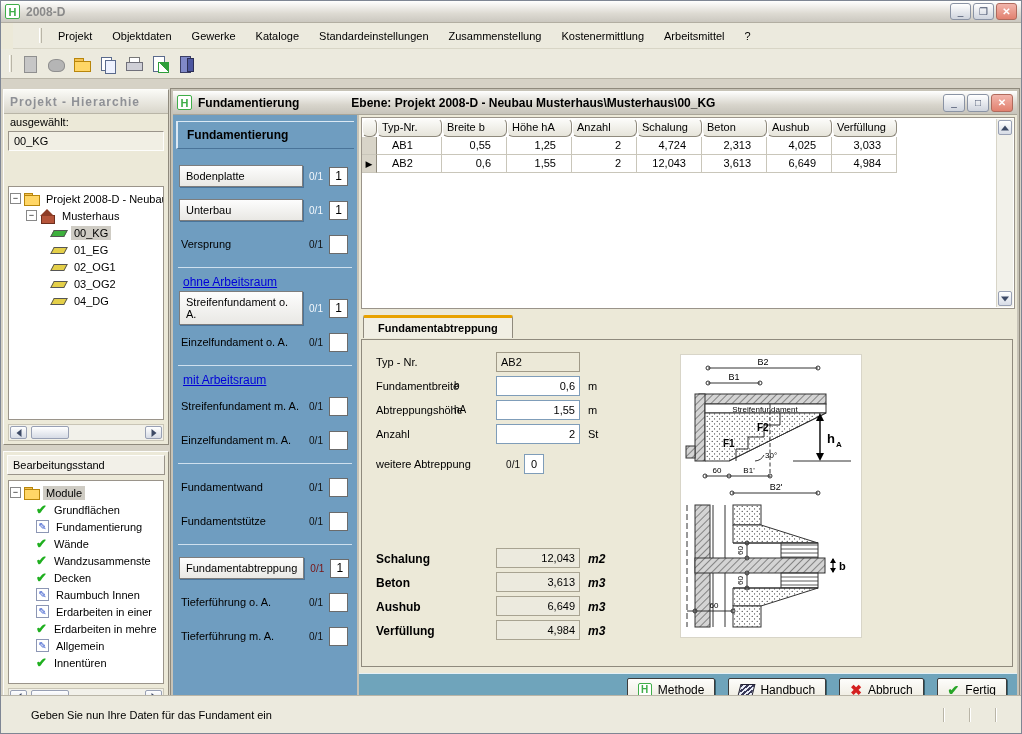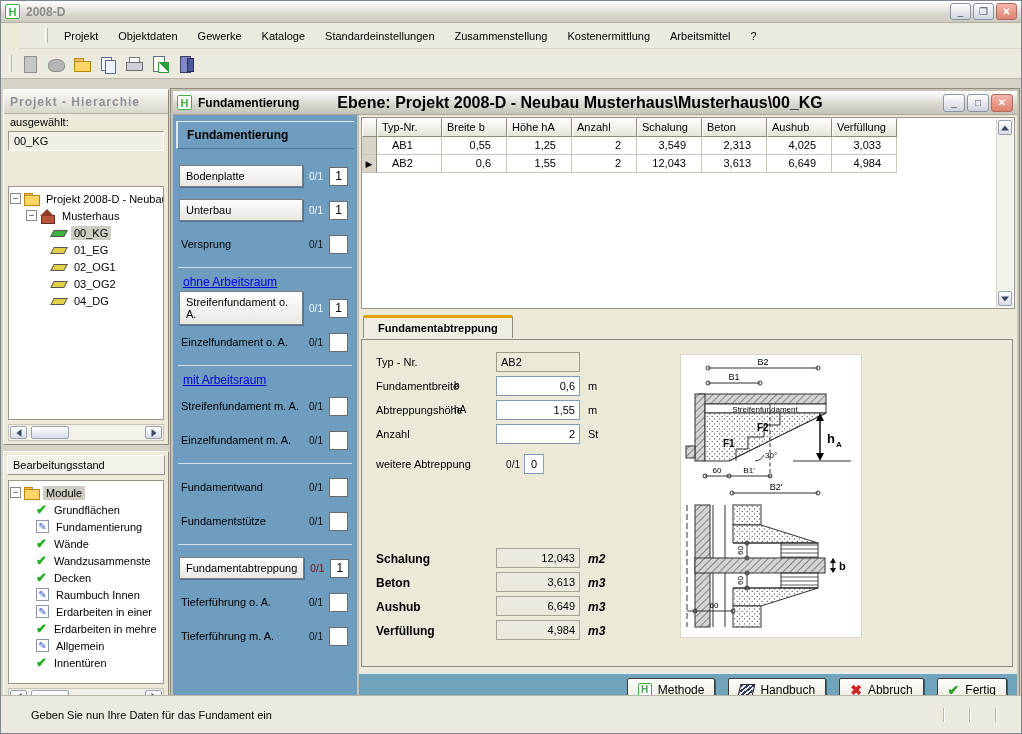--- a/index.html
+++ b/index.html
@@ -13,21 +13,21 @@
   .logo { width:15px; height:15px; background:#fff; border:1px solid #3fae49; border-radius:2px;
     color:#3fae49; font-weight:bold; font-size:11px; display:flex; align-items:center; justify-content:center; }
   .titlebar .title { margin-left:6px; font-weight:bold; font-size:12px; color:#8a8a8a; }
   .winbtns { margin-left:auto; display:flex; gap:2px; }
   .wbtn { width:21px; height:17px; border:1px solid #8a93a4; border-radius:3px;
     background:linear-gradient(#ffffff,#cfd4dd); font-size:10px; line-height:1; color:#45506b;
     display:flex; align-items:center; justify-content:center; }
   .wbtn.close { background:linear-gradient(#f2b5ab,#e2816f); color:#fff; font-weight:bold; border-color:#b06a5c; }
 
   
-  .menubar { position:absolute; left:18px; top:22px; right:0; height:26px; background:#eceade;
+  .menubar { position:absolute; left:12px; top:22px; right:0; height:26px; background:#eceade;
     border-bottom:1px solid #d8d5c6; display:flex; align-items:center; padding-left:24px; }
   .grip { width:3px; height:60%; border-left:1px solid #fff; border-right:1px solid #b9b5a7; margin:0 6px 0 2px; }
   .menu-item { padding:4px 10px; }
   .toolbar { position:absolute; left:0; top:48px; right:0; height:30px; background:#eceade;
     border-bottom:1px solid #b9b5a7; display:flex; align-items:center; padding-left:6px; }
   .tbtn { width:24px; height:24px; display:flex; align-items:center; justify-content:center; margin-right:2px; }
   .ic { position:relative; width:18px; height:18px; }
   .ic-doc-dis::before { content:""; position:absolute; left:3px; top:1px; width:11px; height:15px; background:#c6c6c6; border:1px solid #8f8f8f; }
   .ic-open-dis::before { content:""; position:absolute; left:1px; top:4px; width:15px; height:11px; background:#b5b5b5; border:1px solid #8f8f8f; border-radius:45% 45% 40% 40%; }
   .ic-folder::before { content:""; position:absolute; left:1px; top:3px; width:8px; height:4px; background:#f4c152; border:1px solid #b8860b; border-bottom:none; }
@@ -78,21 +78,21 @@
   .tri-d::after { border-left:4px solid transparent; border-right:4px solid transparent; border-top:5px solid #3d4a66; }
   .sthumb { width:38px; height:13px; background:linear-gradient(#fff,#d7dce6); border:1px solid #98a0b4; border-radius:2px; margin-right:auto; margin-left:4px; }
 
   
   .child { position:absolute; left:170px; top:10px; right:2px; bottom:2px; background:#ece9d8;
     border:2px solid #c7c3b7; outline:1px solid #8f8a7d; }
   .child-titlebar { position:absolute; left:0; top:0; right:0; height:24px;
     background:linear-gradient(#ffffff,#d8d5cc 60%,#c6c3ba); border-bottom:1px solid #a9a598;
     display:flex; align-items:center; padding:0 4px; }
   .child-titlebar .ctitle { margin-left:6px; font-weight:bold; font-size:12px; }
-  .child-titlebar .clevel { margin-left:38px; font-weight:bold; font-size:16px; }
+  .child-titlebar .clevel { margin-left:52px; font-weight:bold; font-size:12px; }
   .cbtn { width:22px; height:18px; }
 
   .child-body { position:absolute; left:0; right:0; top:24px; bottom:0; }
   
   .side { position:absolute; left:0; top:0; bottom:0; width:186px; background:#6f9dc0; border-right:2px solid #c7c3b7; overflow:hidden; }
   .side-header { margin:6px 3px 16px 3px; padding:6px 9px; font-weight:bold; font-size:12px; color:#000;
     border-top:1px solid #dce9f4; border-left:2px solid #dce9f4; border-bottom:1px solid #4a7499; }
   .srow { display:flex; align-items:center; height:22px; margin:0 7px 12px 6px; }
   .slabel { flex:0 0 124px; font-size:11px; }
   .sbtn { background:linear-gradient(#fdfdfd,#e9e8e4); border:1px solid #7d7d7d; padding:4px 6px; box-shadow:1px 1px 0 #4a7499; }
@@ -101,21 +101,21 @@
   .r-white { color:#f4f8fc; } .r-dark { color:#101010; } .r-maroon { color:#7a1212; }
   .sval { width:19px; height:19px; background:#fff; border:1px solid #6b6b6b; text-align:center; font-size:12px; line-height:17px; }
   .sgroup-line { border-top:1px solid #cfe0ee; margin:0 5px 7px 5px; }
   .sgroup-label { color:#0000d8; font-size:12px; margin:0 16px 8px 10px;text-decoration:underline; }
 
   
   .cmain { position:absolute; left:186px; right:0; top:0; bottom:0; background:#ece9d8; }
   .table-region { position:absolute; left:2px; right:2px; top:2px; height:192px; background:#fff; border:1px solid #9a948a; }
   .tbl { display:grid; grid-template-columns:15px repeat(8,65px); }
   .th { background:linear-gradient(#fcfcfa,#e6e4da); border-right:1px solid #8f8a7d; border-bottom:1px solid #8f8a7d;
-    border-top:1px solid #fff; border-left:1px solid #fff; padding:2px 4px; font-size:11px; height:19px; }
+    border-top:1px solid #fff; border-left:1px solid #fff; padding:2px 4px; font-size:11px; height:19px;border-radius:6px; }
   .td { border-right:1px solid #c9c6ba; border-bottom:1px solid #c9c6ba; padding:2px 15px; height:18px; font-size:11px; }
   .td.num { text-align:right; }
   .td.mk { background:#d8d4c8; border-right:1px solid #8f8a7d; text-align:center; font-size:9px; line-height:14px; padding:2px 0; }
   .vscroll { position:absolute; right:1px; top:1px; bottom:1px; width:17px; background:#f2f1ea; border-left:1px solid #d8d5c8;
     display:flex; flex-direction:column; justify-content:space-between; align-items:center; padding:1px; }
   .vscroll .sarrow { width:14px; height:15px; }
 
   .tabstrip { position:absolute; left:2px; top:200px; height:24px; }
   .tab { display:inline-block; margin-left:2px; padding:4px 14px; background:#f1efe4;
     border:1px solid #8f8a7d; border-bottom:none; border-top:3px solid #e8a200; border-radius:2px 2px 0 0;
@@ -420,21 +420,21 @@
               <div class="th">Schalung</div>
               <div class="th">Beton</div>
               <div class="th">Aushub</div>
               <div class="th">Verfüllung</div>
 
               <div class="td mk"></div>
               <div class="td">AB1</div>
               <div class="td num">0,55</div>
               <div class="td num">1,25</div>
               <div class="td num">2</div>
-              <div class="td num">3,549</div>
+              <div class="td num">4,724</div>
               <div class="td num">2,313</div>
               <div class="td num">4,025</div>
               <div class="td num">3,033</div>
 
               <div class="td mk">▶</div>
               <div class="td">AB2</div>
               <div class="td num">0,6</div>
               <div class="td num">1,55</div>
               <div class="td num">2</div>
               <div class="td num">12,043</div>

